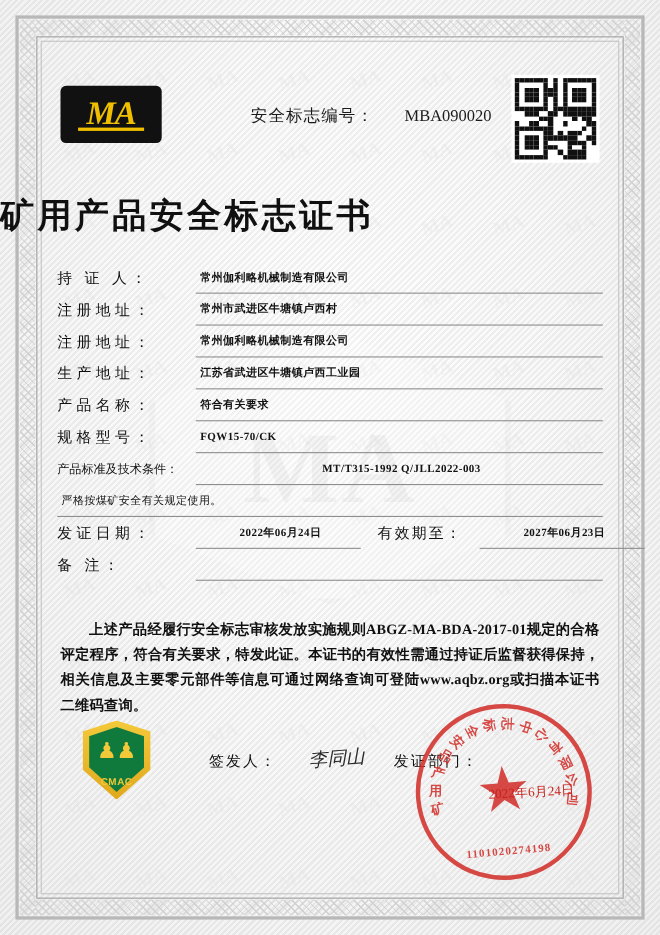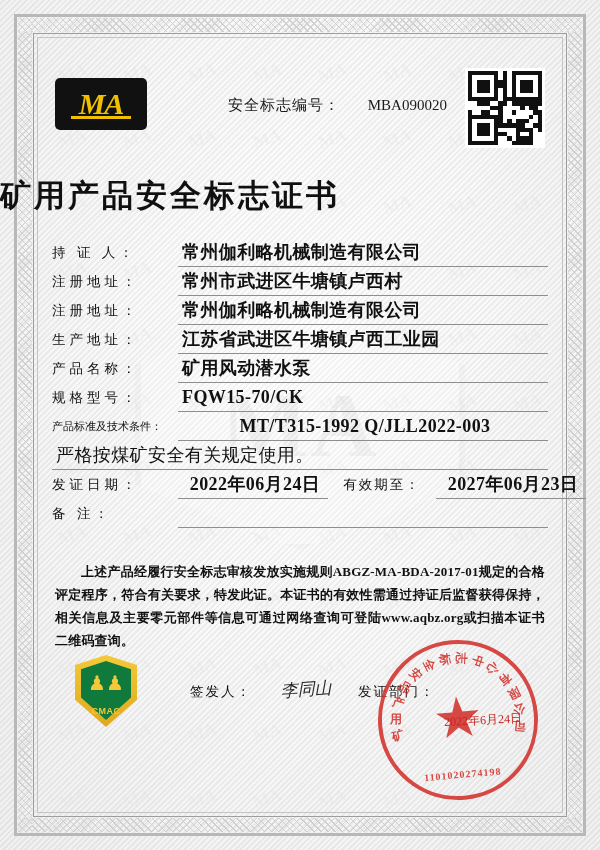--- a/index.html
+++ b/index.html
@@ -213,21 +213,21 @@
     font-size: 13.5px;
   }
   .flabel.tight { letter-spacing: 0px; font-size: 11px; }
   .fval {
     flex: 1;
     border-bottom: 1px solid #8e8e8e;
     height: 100%;
     display: flex;
     align-items: center;
     font-weight: bold;
-    font-size: 18px;
+    font-size: 10px;
     padding-left: 4px;
     box-sizing: border-box;
     letter-spacing: 0.4px;
   }
   .fval.center { justify-content: center; font-weight: bold; text-align: center; }
   .fval.normalw { font-weight: normal; }
 
   
   .frow.dates .fval { flex: 0 0 150px; justify-content: center; }
   .frow.dates .flabel2 {
@@ -815,21 +815,21 @@
       <div class="frow">
         <div class="flabel">注册地址：</div>
         <div class="fval">常州伽利略机械制造有限公司</div>
       </div>
       <div class="frow">
         <div class="flabel">生产地址：</div>
         <div class="fval">江苏省武进区牛塘镇卢西工业园</div>
       </div>
       <div class="frow">
         <div class="flabel">产品名称：</div>
-        <div class="fval">矿用风动潜水泵</div>
+        <div class="fval">符合有关要求</div>
       </div>
       <div class="frow">
         <div class="flabel">规格型号：</div>
         <div class="fval">FQW15-70/CK</div>
       </div>
       <div class="frow">
         <div class="flabel tight">产品标准及技术条件：</div>
         <div class="fval center">MT/T315-1992 Q/JLL2022-003</div>
       </div>
       <div class="frow">

